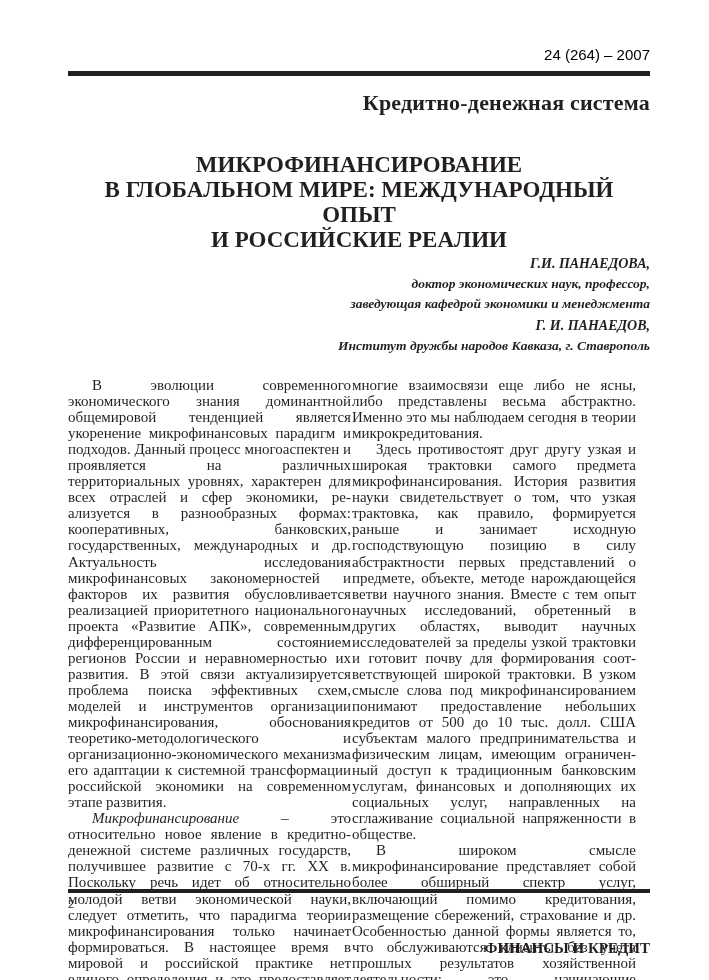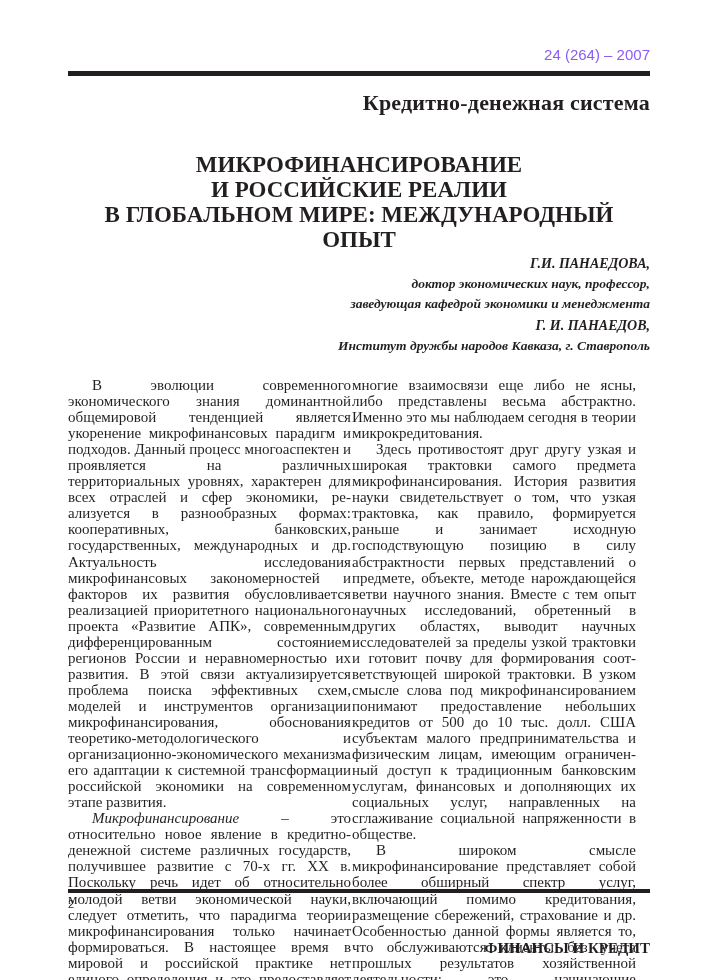--- a/index.html
+++ b/index.html
@@ -1,19 +1,19 @@
 <!DOCTYPE html>
 <html><head>
 <meta charset="utf-8">
 <style>
   html, body { margin: 0; padding: 0; background: #ffffff; }
   body { width: 709px; height: 980px; position: relative; overflow: hidden; color: #231f20; }
   .issue {
     position: absolute; right: 59px; top: 46px;
-    font-family: "Liberation Sans", sans-serif; font-size: 15px; color: #8b5cf6;
+    font-family: "Liberation Sans", sans-serif; font-size: 15px; color: #000000;
   }
   .rule-top { position: absolute; left: 68px; width: 582px; top: 71px; height: 5px; background: #231f20; }
   .rubric {
     position: absolute; right: 59px; top: 90px;
     font-family: Liberation Serif, serif; font-weight: bold; font-size: 22px; letter-spacing: 0.2px;
   }
   .title {
     position: absolute; left: 68px; width: 582px; top: 152px; text-align: center;
     font-family: "Liberation Serif", serif; font-weight: bold; font-size: 23px; line-height: 25px;
   }
@@ -42,22 +42,22 @@
 </style>
 </head>
 <body>
 
 <div class="issue">24 (264) – 2007</div>
 <div class="rule-top"></div>
 <div class="rubric">Кредитно-денежная система</div>
 
 <div class="title">
   <div>МИКРОФИНАНСИРОВАНИЕ</div>
+  <div>В ГЛОБАЛЬНОМ МИРЕ: МЕЖДУНАРОДНЫЙ ОПЫТ</div>
   <div>И РОССИЙСКИЕ РЕАЛИИ</div>
-  <div>В ГЛОБАЛЬНОМ МИРЕ: МЕЖДУНАРОДНЫЙ ОПЫТ</div>
 </div>
 
 <div class="authors">
   <div class="name">Г.И. ПАНАЕДОВА,</div>
   <div>доктор экономических наук, профессор,</div>
   <div>заведующая кафедрой экономики и менеджмента</div>
   <div class="name gap">Г. И. ПАНАЕДОВ,</div>
   <div>Институт дружбы народов Кавказа, г. Ставрополь</div>
 </div>
 

